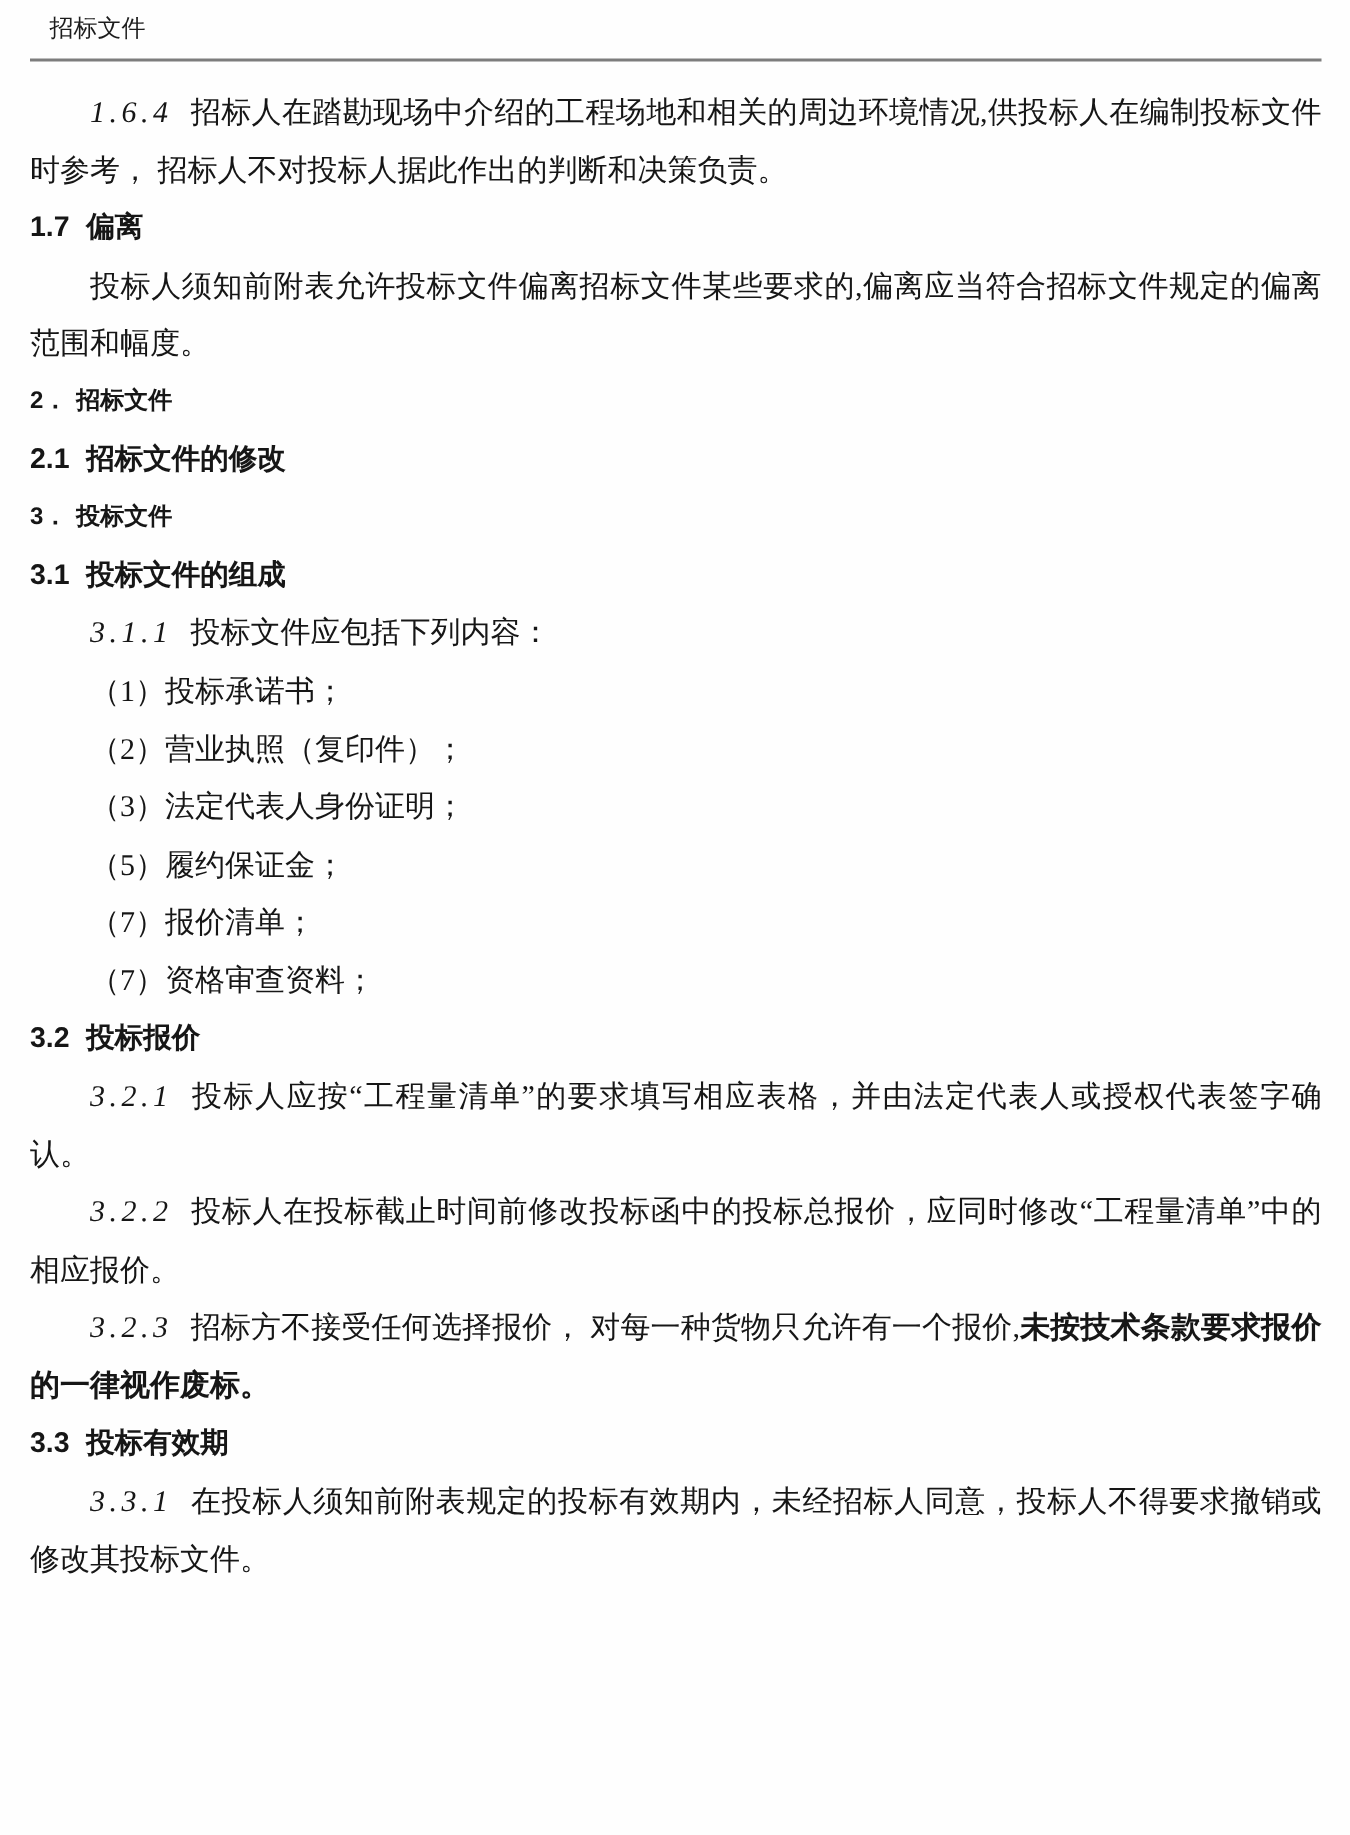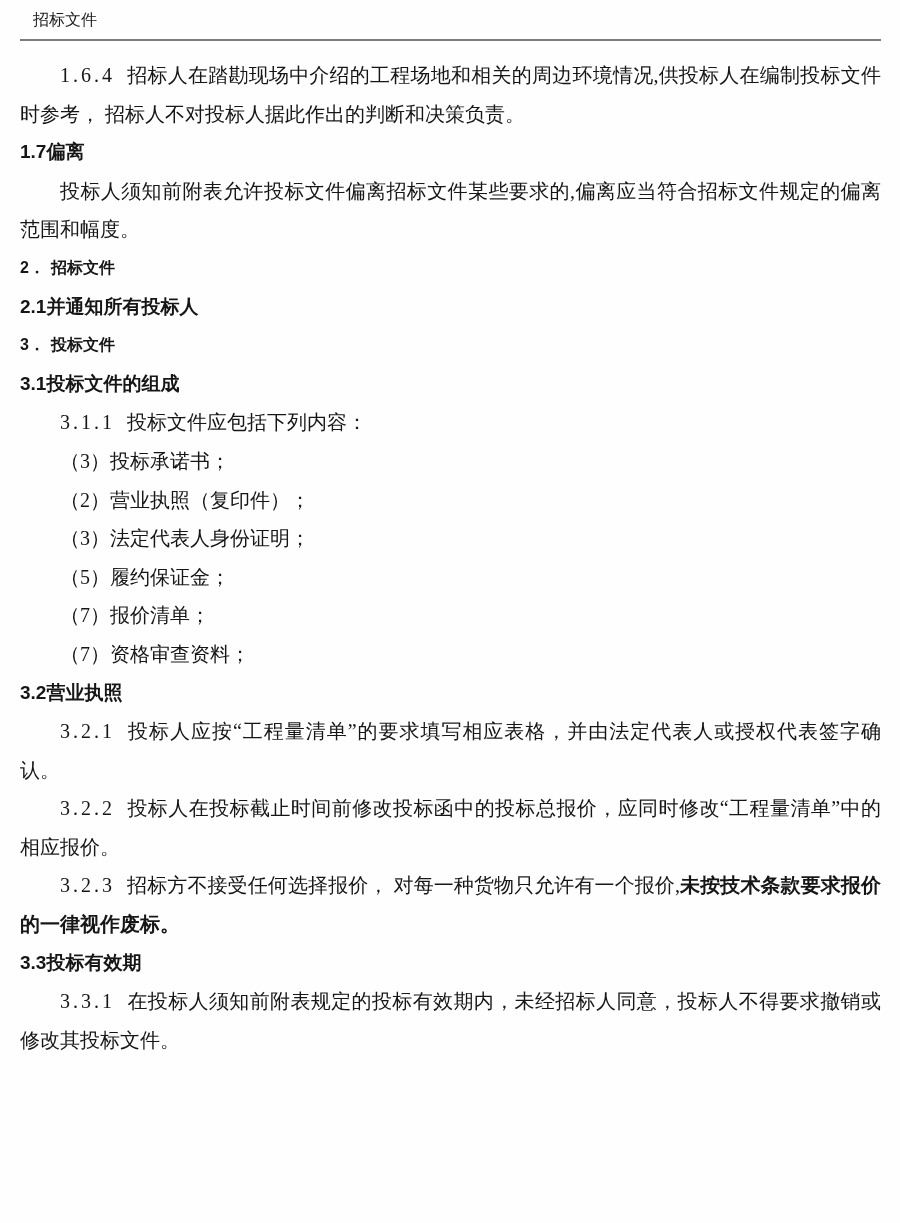--- a/index.html
+++ b/index.html
@@ -38,33 +38,34 @@
     line-height: 38.6px;
   }
   .doc p { margin: 0; }
   .para {
     text-align: justify;
     text-indent: 40px;
   }
   .pnum {
     letter-spacing: 3px;
     margin-right: 12px;
+    font-style: italic;
   }
   .h1 {
     font-family: "Liberation Sans", "DejaVu Sans", sans-serif;
     font-weight: bold;
     font-size: 16px;
   }
   .h1 .hnum { margin-right: 6px; }
   .h2 {
     font-family: "Liberation Sans", "DejaVu Sans", sans-serif;
     font-weight: bold;
     font-size: 19px;
   }
-  .h2 .hnum { margin-right: 0; }
+  .h2 .hnum { margin-right: 11px; }
   .list-item {
     text-indent: 40px;
   }
   .blank {
     padding: 0 8px;
     border-bottom: 1px solid #161616;
     white-space: pre;
   }
   .bold-seg {
     font-family: "Liberation Sans", "DejaVu Sans", sans-serif;
@@ -84,38 +85,38 @@
   <div class="doc">
 
     <p class="para"><span class="pnum">1.6.4</span><span>招标人在踏勘现场中介绍的工程场地和相关的周边环境情况,供投标人在编制投标文件时参考， 招标人不对投标人据此作出的判断和决策负责。</span></p>
 
     <p class="h2"><span class="hnum">1.7</span><span>偏离</span></p>
 
     <p class="para"><span>投标人须知前附表允许投标文件偏离招标文件某些要求的,偏离应当符合招标文件规定的偏离范围和幅度。</span></p>
 
     <p class="h1"><span class="hnum">2．</span><span>招标文件</span></p>
 
-    <p class="h2"><span class="hnum">2.1</span><span>并通知所有投标人</span></p>
+    <p class="h2"><span class="hnum">2.1</span><span>招标文件的修改</span></p>
 
 
 
     <p class="h1"><span class="hnum">3．</span><span>投标文件</span></p>
 
     <p class="h2"><span class="hnum">3.1</span><span>投标文件的组成</span></p>
 
     <p class="para"><span class="pnum">3.1.1</span><span>投标文件应包括下列内容：</span></p>
 
-    <p class="list-item">（3）投标承诺书；</p>
+    <p class="list-item">（1）投标承诺书；</p>
     <p class="list-item">（2）营业执照（复印件）；</p>
     <p class="list-item">（3）法定代表人身份证明；</p>
     <p class="list-item">（5）履约保证金；</p>
     <p class="list-item">（7）报价清单；</p>
     <p class="list-item">（7）资格审查资料；</p>
 
-    <p class="h2"><span class="hnum">3.2</span><span>营业执照</span></p>
+    <p class="h2"><span class="hnum">3.2</span><span>投标报价</span></p>
 
     <p class="para"><span class="pnum">3.2.1</span><span>投标人应按“工程量清单”的要求填写相应表格，并由法定代表人或授权代表签字确认。</span></p>
 
     <p class="para"><span class="pnum">3.2.2</span><span>投标人在投标截止时间前修改投标函中的投标总报价，应同时修改“工程量清单”中的相应报价。</span></p>
 
     <p class="para"><span class="pnum">3.2.3</span><span>招标方不接受任何选择报价， 对每一种货物只允许有一个报价,</span><span class="bold-seg">未按技术条款要求报价的一律视作废标。</span></p>
 
     <p class="h2"><span class="hnum">3.3</span><span>投标有效期</span></p>
 
     <p class="para"><span class="pnum">3.3.1</span><span>在投标人须知前附表规定的投标有效期内，未经招标人同意，投标人不得要求撤销或修改其投标文件。</span></p>

